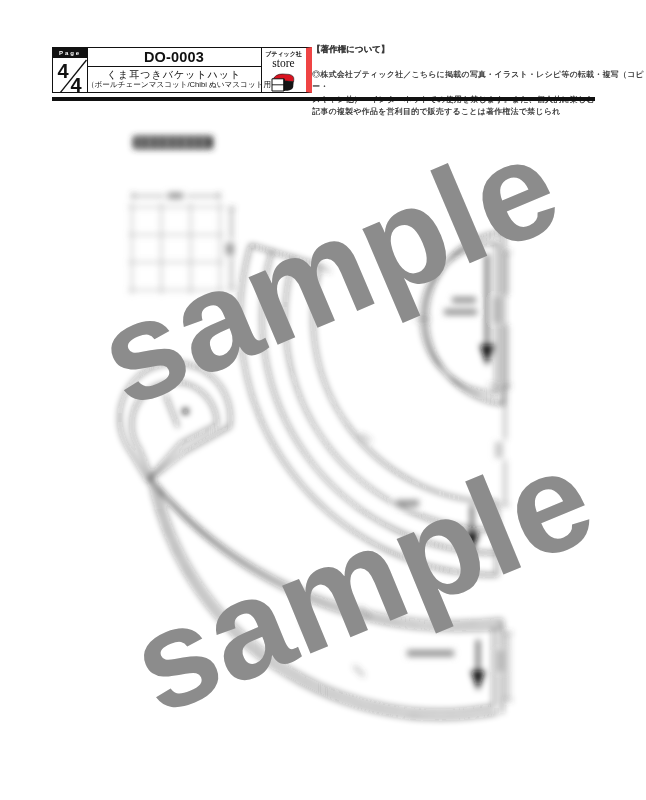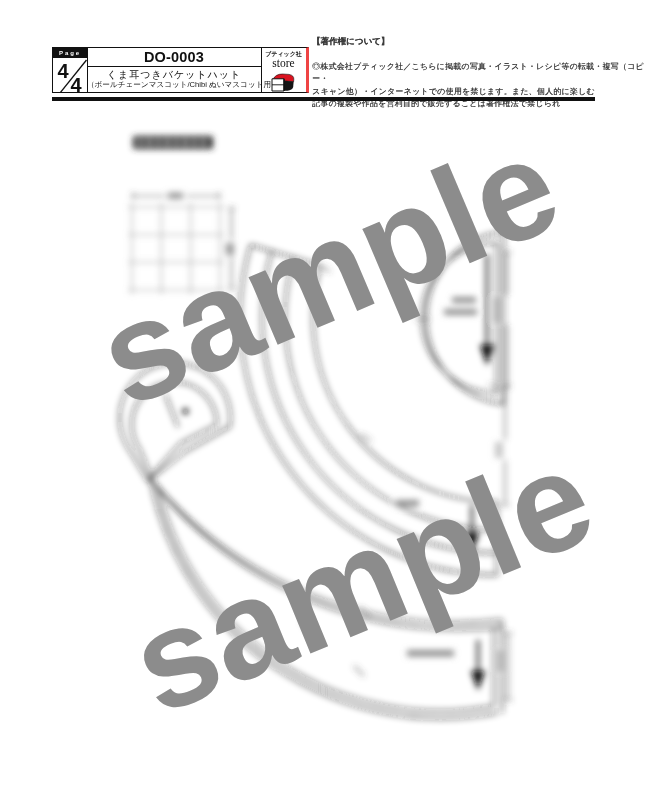--- a/index.html
+++ b/index.html
@@ -131,31 +131,31 @@
 </div>
 
 <div class="abs" style="left:87px;top:46.5px;width:174px;height:44px;border-top:1px solid #111;border-bottom:1px solid #111;border-right:1px solid #111;">
 
   <div class="abs" style="left:0;top:0;width:174px;height:18px;border-bottom:1px solid #111;text-align:center;font-size:14.5px;font-weight:bold;line-height:19px;letter-spacing:0.2px;color:#111;">DO-0003</div>
 
   <div class="abs" style="left:0;top:20px;width:174px;text-align:center;font-size:10px;color:#111;letter-spacing:1px;white-space:nowrap;">くま耳つきバケットハット</div>
   <div class="abs" style="left:0;top:32px;width:174px;text-align:center;font-size:7.6px;color:#111;white-space:nowrap;">（ボールチェーンマスコット/Chibi ぬいマスコット用）</div>
 </div>
 
-<div class="abs" style="left:261px;top:46.5px;width:45px;height:44px;border-top:1px solid #111;border-bottom:1px solid #111;border-right:3px solid #ef4444;">
+<div class="abs" style="left:261px;top:46.5px;width:45px;height:44px;border-top:1px solid #111;border-bottom:1px solid #111;border-right:6px solid #ef4444;">
   <div class="abs" style="left:3px;top:2px;width:39px;text-align:center;font-size:6px;color:#111;font-weight:bold;letter-spacing:0;white-space:nowrap;">ブティック社</div>
   <div class="abs" style="left:0;top:9px;width:45px;text-align:center;font-size:11.5px;font-family:&quot;Liberation Serif&quot;,serif;color:#111;">store</div>
 
   <svg class="abs" style="left:10px;top:25px" width="25" height="19" viewBox="0 0 25 19">
     <path d="M2,6.5 C3.5,2.8 7,1 11.5,1 L18,1.4 C21.5,2 23,3.8 22.8,6.3 L22.6,8.8 L13,7.8 L2,7.8 Z" fill="#d9121f" stroke="#111" stroke-width="0.6"></path>
     <path d="M13,7.8 L22.6,8.6 L22.2,14 C21.7,16 19.5,17.5 16.5,17.8 L13,17.8 Z" fill="#151515"></path>
     <path d="M1,5.8 L13,5.8 L13,18 L1,18 Z" fill="#fff" stroke="#111" stroke-width="1"></path>
     <path d="M1,11.8 L13,11.8" stroke="#111" stroke-width="0.9"></path>
     <path d="M13,5.8 L13,18" stroke="#111" stroke-width="1.3" fill="none"></path>
   </svg>
 </div>
 
-<div class="abs" style="left:312px;top:36px;width:334px;color:#3a3a3a;text-shadow:0.3px 0 #4a4a4a;">
+<div class="abs" style="left:312px;top:44px;width:334px;color:#3a3a3a;text-shadow:0.3px 0 #4a4a4a;">
   <div style="font-size:8.5px;font-weight:bold;">【著作権について】</div>
   <div style="font-size:8px;margin-top:13px;line-height:12.4px;letter-spacing:0.2px;">◎株式会社ブティック社／こちらに掲載の写真・イラスト・レシピ等の転載・複写（コピー・<br>スキャン他）・インターネットでの使用を禁じます。また、個人的に楽しむ<br>記事の複製や作品を営利目的で販売することは著作権法で禁じられ</div>
 </div>
 
 <div class="abs" style="left:52px;top:96.5px;width:543px;height:4px;background:#111;"></div>
 
 </body></html>

